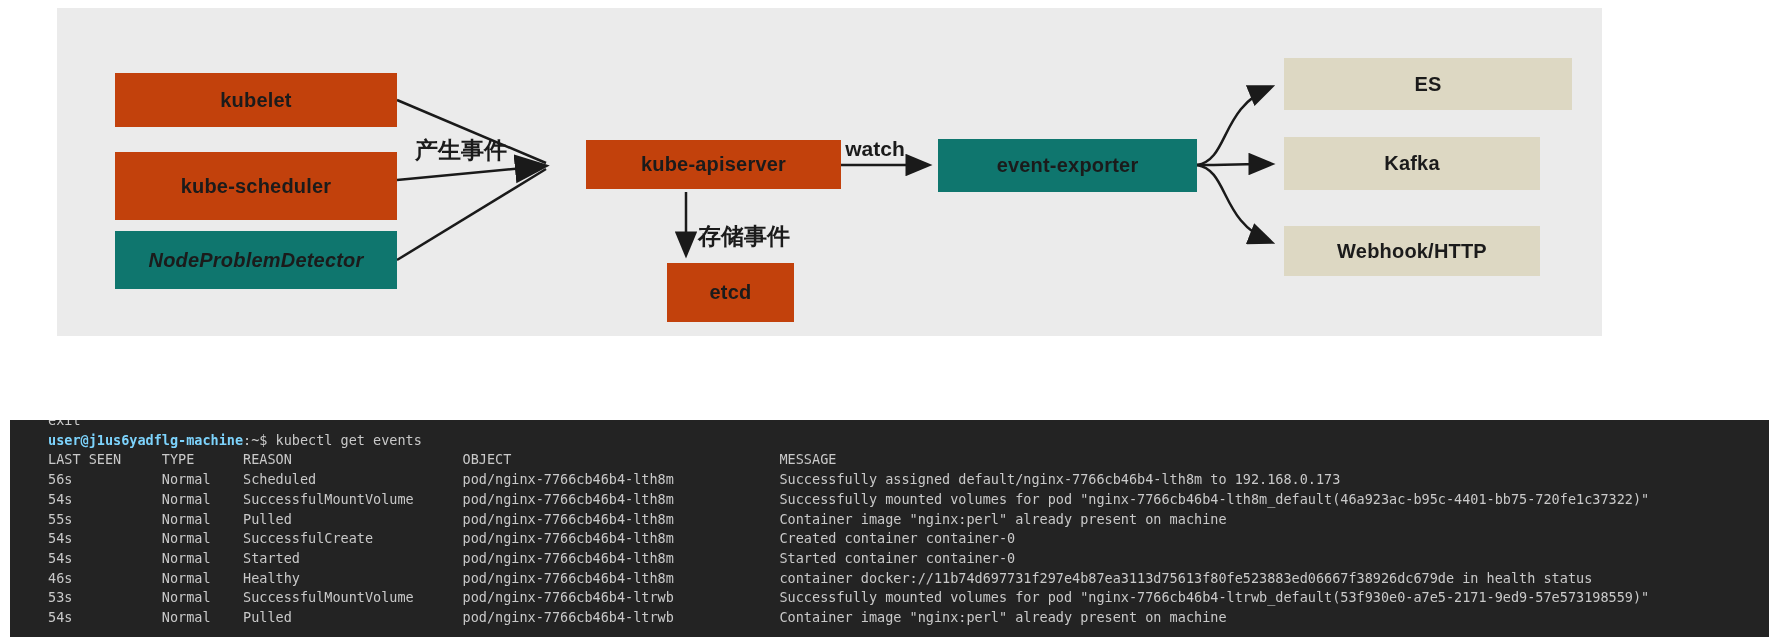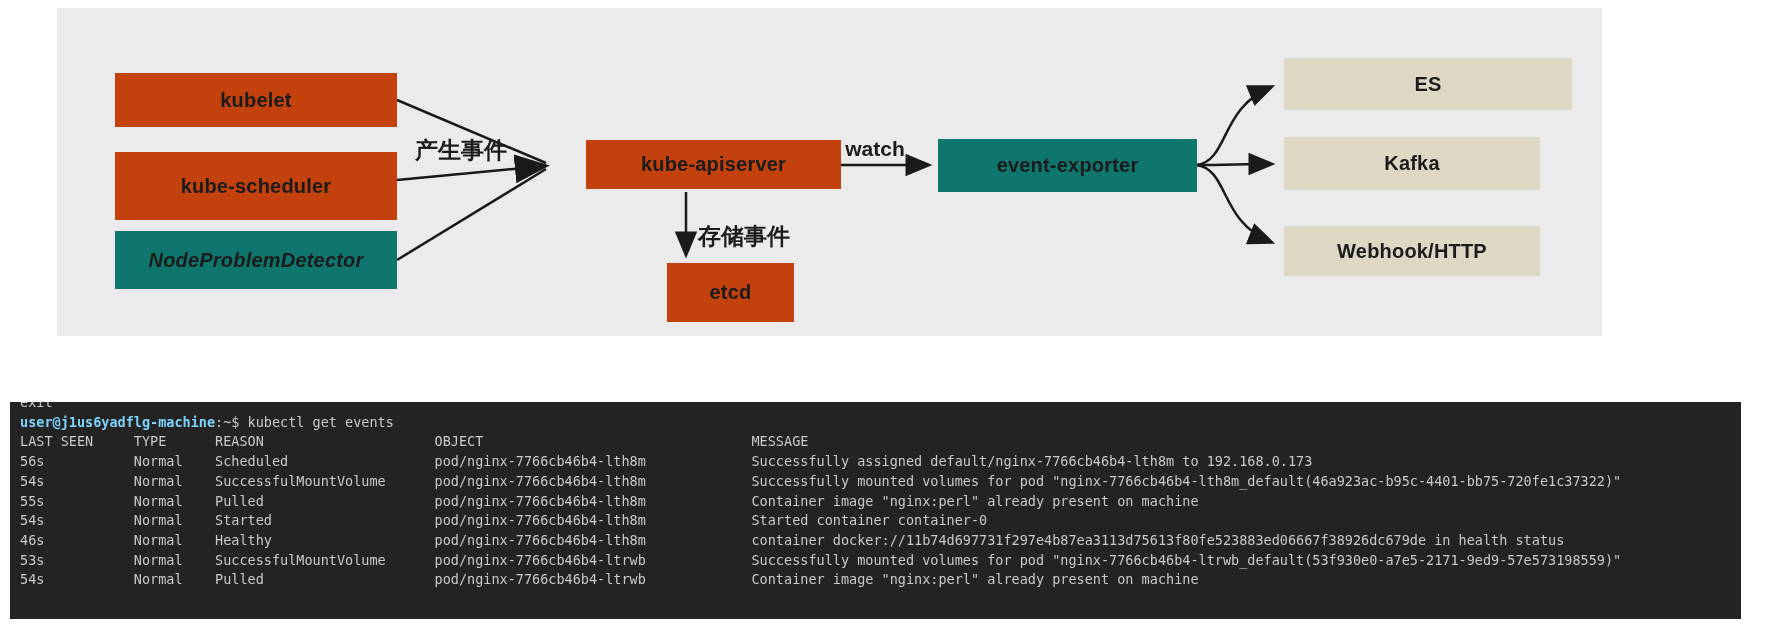--- a/index.html
+++ b/index.html
@@ -19,22 +19,22 @@
   .n-npd{left:58px;top:223px;width:282px;height:58px;font-style:italic;}
   .n-apiserver{left:501px;top:132px;width:255px;height:49px;margin-left:28px;}
   .n-etcd{left:566px;top:255px;width:127px;height:59px;margin-left:44px;}
   .n-exporter{left:881px;top:131px;width:259px;height:53px;}
   .n-es{left:1227px;top:50px;width:288px;height:52px;}
   .n-kafka{left:1227px;top:129px;width:256px;height:53px;}
   .n-webhook{left:1227px;top:210px;width:256px;height:50px;margin-top:8px;}
   .edge-label{font-weight:bold;fill:#1b1b1b;}
 
   
-  .terminal{position:absolute;left:10px;top:402px;width:1731px;height:217px;
-            background:#232323;overflow:hidden;}
+  .terminal{position:absolute;left:10px;top:420px;width:1731px;height:217px;
+            background:#232323;overflow:hidden;padding-left:28px;}
   .terminal-inner{margin-top:-9px;padding-left:10px;}
   .tline{font-family:"DejaVu Sans Mono", monospace;font-size:13.5px;line-height:19.7px;
          color:#c9c9c9;white-space:pre;}
   .host{color:#7dd3fc;font-weight:bold;}
   .cmd{margin-left:0.6em;}
 </style>
 </head>
 <body>
 
 <div class="canvas">
@@ -98,20 +98,21 @@
 
   <div class="terminal">
     <div class="terminal-inner">
       <div class="tline">exit</div>
       <div class="tline"><span class="host">user@j1us6yadflg-machine</span><span>:~$</span><span class="cmd">kubectl get events</span></div>
       <div class="tline" id="events-header">LAST SEEN     TYPE      REASON                     OBJECT                                 MESSAGE</div>
       <div id="events-rows">
           <div class="tline">56s           Normal    Scheduled                  pod/nginx-7766cb46b4-lth8m             Successfully assigned default/nginx-7766cb46b4-lth8m to 192.168.0.173</div>
           <div class="tline">54s           Normal    SuccessfulMountVolume      pod/nginx-7766cb46b4-lth8m             Successfully mounted volumes for pod "nginx-7766cb46b4-lth8m_default(46a923ac-b95c-4401-bb75-720fe1c37322)"</div>
           <div class="tline">55s           Normal    Pulled                     pod/nginx-7766cb46b4-lth8m             Container image "nginx:perl" already present on machine</div>
+          <div class="tline">54s           Normal    SuccessfulCreate           pod/nginx-7766cb46b4-lth8m             Created container container-0</div>
           <div class="tline">54s           Normal    Started                    pod/nginx-7766cb46b4-lth8m             Started container container-0</div>
           <div class="tline">46s           Normal    Healthy                    pod/nginx-7766cb46b4-lth8m             container docker://11b74d697731f297e4b87ea3113d75613f80fe523883ed06667f38926dc679de in health status</div>
           <div class="tline">53s           Normal    SuccessfulMountVolume      pod/nginx-7766cb46b4-ltrwb             Successfully mounted volumes for pod "nginx-7766cb46b4-ltrwb_default(53f930e0-a7e5-2171-9ed9-57e573198559)"</div>
           <div class="tline">54s           Normal    Pulled                     pod/nginx-7766cb46b4-ltrwb             Container image "nginx:perl" already present on machine</div>
         </div>
     </div>
   </div>
 
 </div>
 

